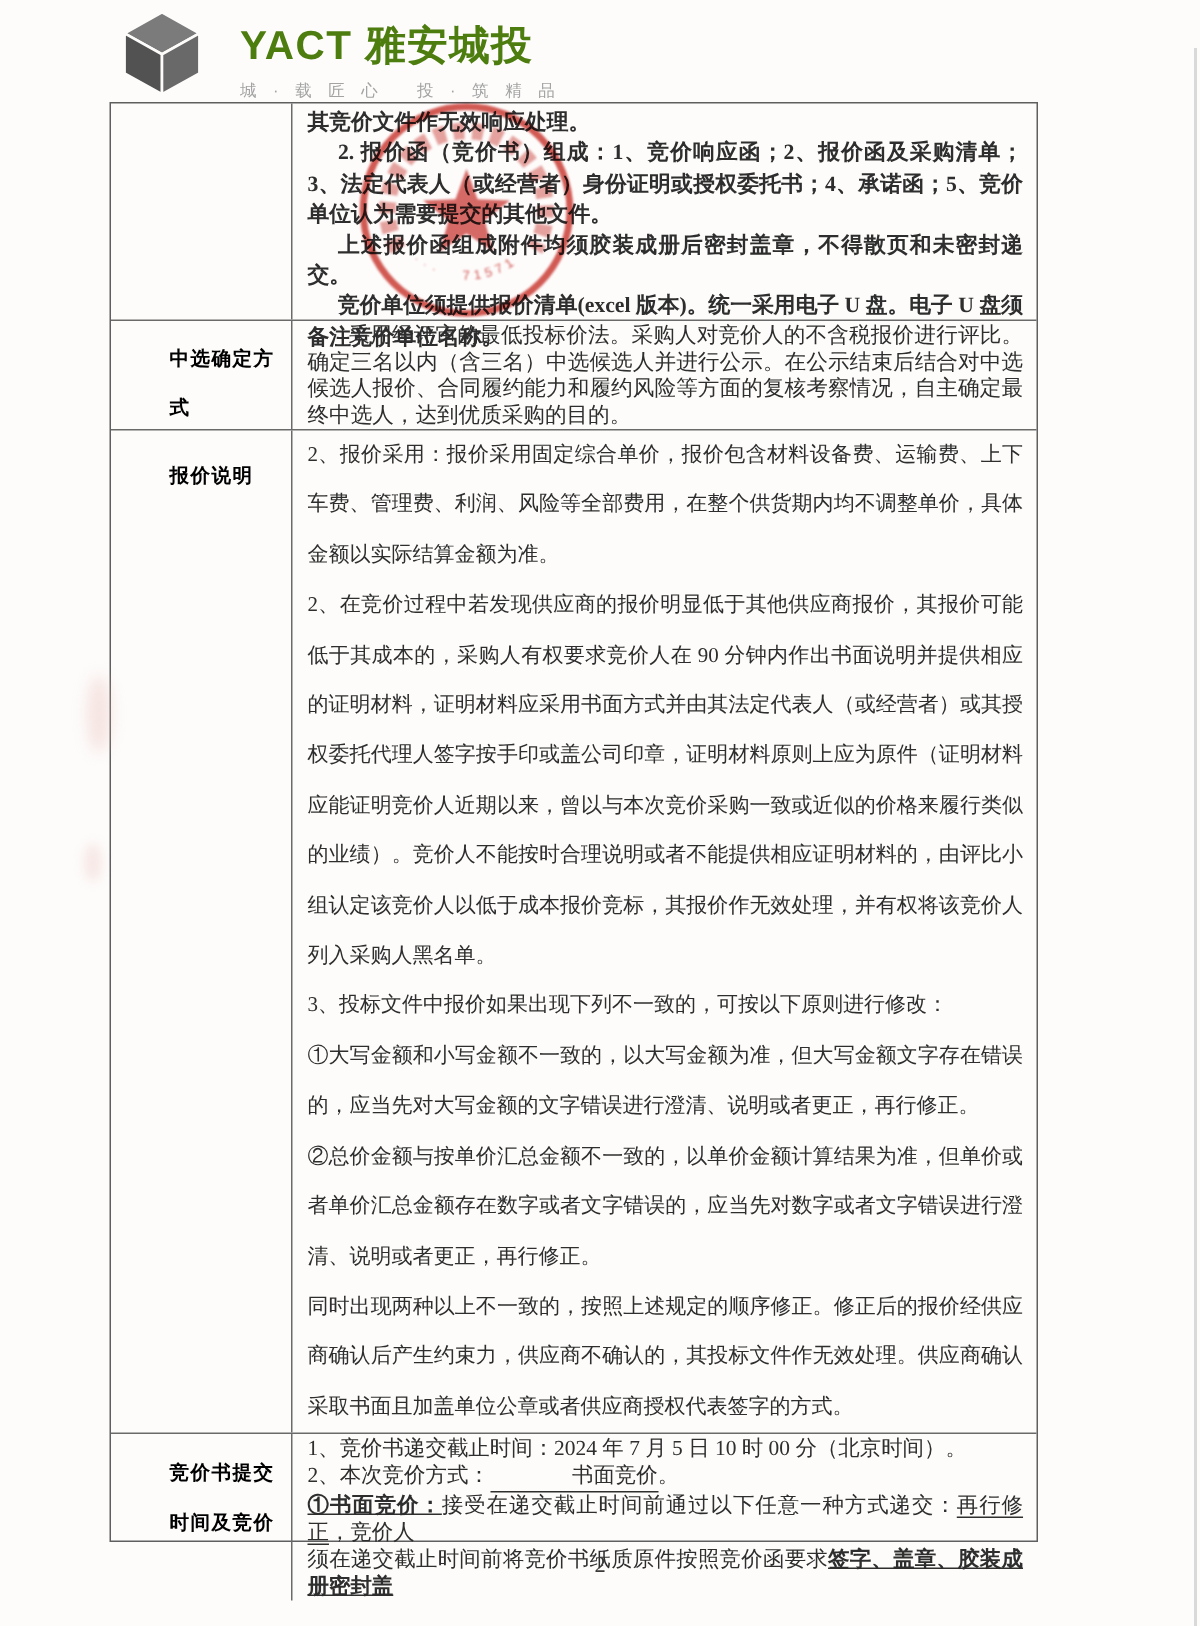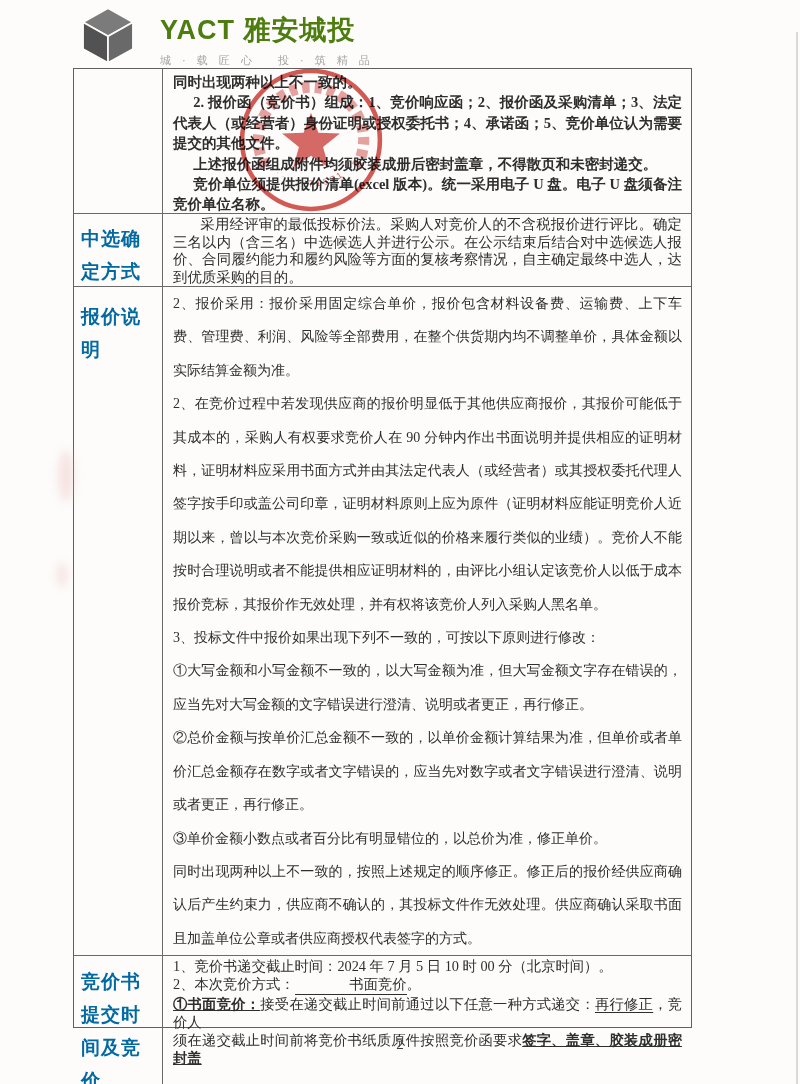--- a/index.html
+++ b/index.html
@@ -13,21 +13,21 @@
   .logo-textblock { margin-left:22px; margin-top:6px; font-family:"Liberation Sans","DejaVu Sans",sans-serif; }
   .logo-brand { font-size:27px; font-weight:bold; color:#4d7c0f; letter-spacing:1px; }
   .logo-tagline { margin-top:5px; font-size:11px; color:#a3a3a3; letter-spacing:4px; }
 
   
   .doc-table { position:absolute; left:73px; top:68px; width:619px; height:960px;
                border:1.5px solid #5f5f5f; display:flex; flex-direction:column; background:transparent; }
   .t-row { display:flex; border-top:1.3px solid #6a6a6a; }
   .t-row:first-child { border-top:none; }
   .t-head { width:89px; flex:0 0 89px; border-right:1.3px solid #6a6a6a;
-            font-size:19px; font-weight:bold; color:#0369a1; padding:8px 4px 0 7px; line-height:33px; letter-spacing:1px; }
+            font-size:13px; font-weight:bold; color:#000000; padding:8px 4px 0 7px; line-height:33px; letter-spacing:1px;margin-left:32px; }
   .t-body { flex:1; padding:2px 9px 0 10px; color:#2e2e2e; text-align:justify; }
 
   .r1 { height:144px; }
   .r1 .t-body { font-size:14.5px; line-height:20.4px; font-weight:600; padding-top:3px; }
   .r1 .t-body p.ind { text-indent:1.4em; }
 
   .r2 { height:73px; }
   .r2 .t-body { font-size:14.4px; line-height:17.6px; padding-top:2px; }
   .r2 .t-body p { text-indent:1.9em; }
 
@@ -71,21 +71,21 @@
       <div class="logo-brand">YACT 雅安城投</div>
       <div class="logo-tagline">城 · 载 匠 心　 投 · 筑 精 品</div>
     </div>
   </div>
 
   <div class="doc-table">
 
     <div class="t-row r1">
       <div class="t-head"></div>
       <div class="t-body">
-        <p>同时出现两种以上不一致的。</p>
+        <p>其竞价文件作无效响应处理。</p>
         <p class="ind">2. 报价函（竞价书）组成：1、竞价响应函；2、报价函及采购清单；3、法定代表人（或经营者）身份证明或授权委托书；4、承诺函；5、竞价单位认为需要提交的其他文件。</p>
         <p class="ind">上述报价函组成附件均须胶装成册后密封盖章，不得散页和未密封递交。</p>
         <p class="ind">竞价单位须提供报价清单(excel 版本)。统一采用电子 U 盘。电子 U 盘须备注竞价单位名称。</p>
       </div>
     </div>
 
     <div class="t-row r2">
       <div class="t-head">中选确定方式</div>
       <div class="t-body">
         <p>采用经评审的最低投标价法。采购人对竞价人的不含税报价进行评比。确定三名以内（含三名）中选候选人并进行公示。在公示结束后结合对中选候选人报价、合同履约能力和履约风险等方面的复核考察情况，自主确定最终中选人，达到优质采购的目的。</p>
@@ -93,21 +93,20 @@
     </div>
 
     <div class="t-row r3">
       <div class="t-head">报价说明</div>
       <div class="t-body">
         <p>2、报价采用：报价采用固定综合单价，报价包含材料设备费、运输费、上下车费、管理费、利润、风险等全部费用，在整个供货期内均不调整单价，具体金额以实际结算金额为准。</p>
         <p>2、在竞价过程中若发现供应商的报价明显低于其他供应商报价，其报价可能低于其成本的，采购人有权要求竞价人在 90 分钟内作出书面说明并提供相应的证明材料，证明材料应采用书面方式并由其法定代表人（或经营者）或其授权委托代理人签字按手印或盖公司印章，证明材料原则上应为原件（证明材料应能证明竞价人近期以来，曾以与本次竞价采购一致或近似的价格来履行类似的业绩）。竞价人不能按时合理说明或者不能提供相应证明材料的，由评比小组认定该竞价人以低于成本报价竞标，其报价作无效处理，并有权将该竞价人列入采购人黑名单。</p>
         <p>3、投标文件中报价如果出现下列不一致的，可按以下原则进行修改：</p>
         <p>①大写金额和小写金额不一致的，以大写金额为准，但大写金额文字存在错误的，应当先对大写金额的文字错误进行澄清、说明或者更正，再行修正。</p>
         <p>②总价金额与按单价汇总金额不一致的，以单价金额计算结果为准，但单价或者单价汇总金额存在数字或者文字错误的，应当先对数字或者文字错误进行澄清、说明或者更正，再行修正。</p>
-        <p>③单价金额小数点或者百分比有明显错位的，以总价为准，修正单价。</p>
         <p>同时出现两种以上不一致的，按照上述规定的顺序修正。修正后的报价经供应商确认后产生约束力，供应商不确认的，其投标文件作无效处理。供应商确认采取书面且加盖单位公章或者供应商授权代表签字的方式。</p>
       </div>
     </div>
 
     <div class="t-row r4">
       <div class="t-head">竞价书提交时间及竞价</div>
       <div class="t-body">
         <p>1、竞价书递交截止时间：2024 年 7 月 5 日 10 时 00 分（北京时间）。</p>
         <p><span>2、本次竞价方式：</span><span class="blank-line">书面竞价</span><span>。</span></p>
         <p><span class="bold">①书面竞价：</span><span>接受在递交截止时间前通过以下任意一种方式递交：</span><span class="u">再行修正</span><span>，竞价人</span></p>

